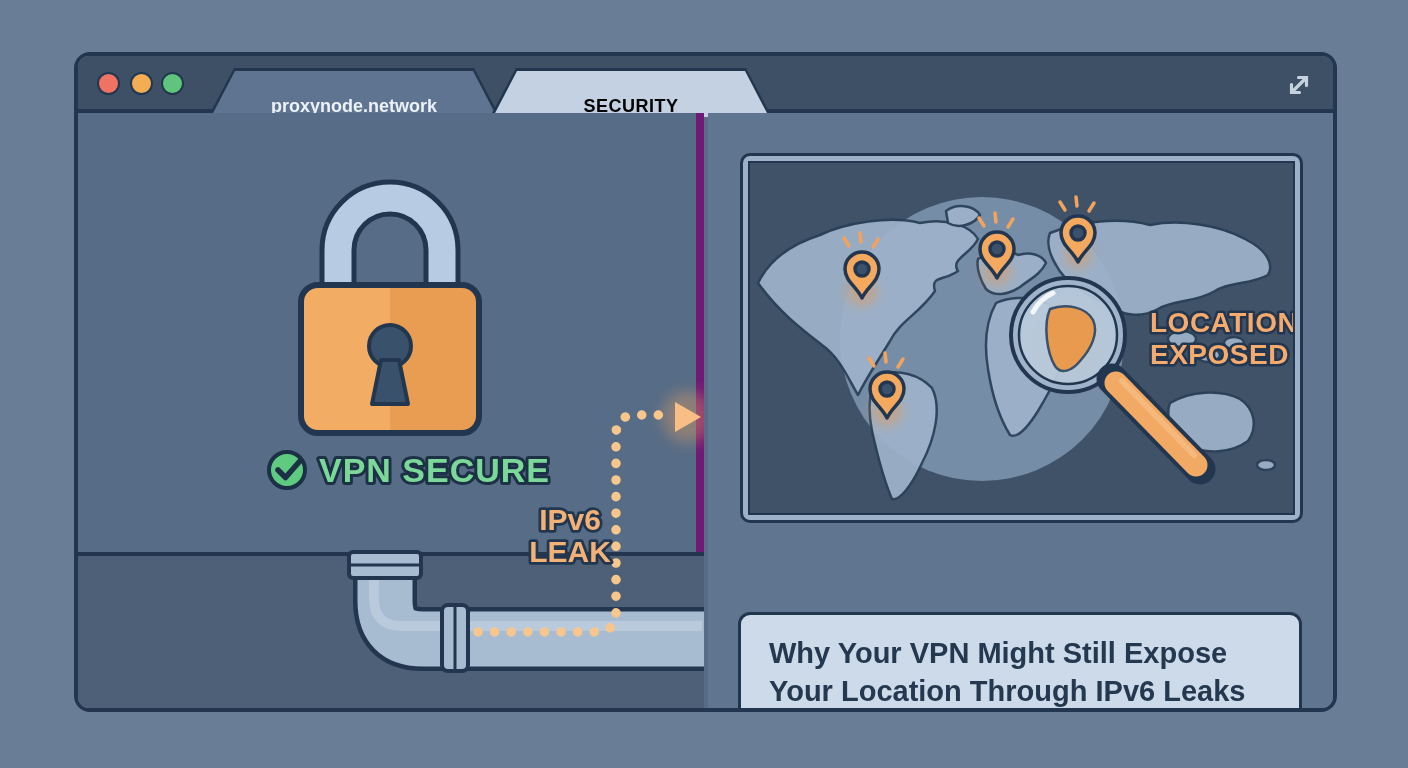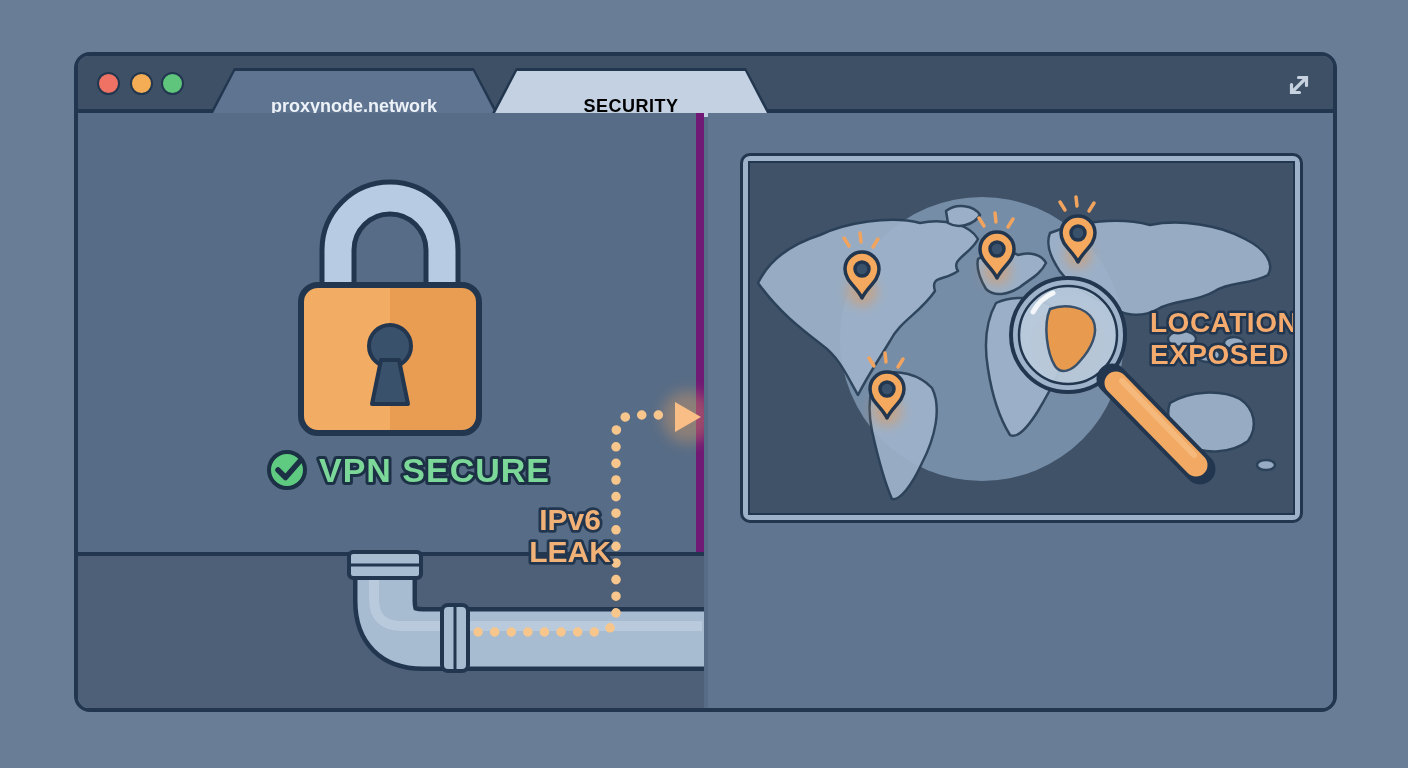--- a/index.html
+++ b/index.html
@@ -212,17 +212,21 @@
               </g>
 
               <g>
                 <text x="400" y="169" font-size="28" font-weight="bold" letter-spacing="0.5" fill="#F5AB6E" stroke="#22374F" stroke-width="5" paint-order="stroke" stroke-linejoin="round">LOCATION</text>
                 <text x="400" y="201" font-size="28" font-weight="bold" letter-spacing="0.5" fill="#F5AB6E" stroke="#22374F" stroke-width="5" paint-order="stroke" stroke-linejoin="round">EXPOSED</text>
               </g>
             </svg>
           </div>
         </div>
 
+        <div class="headline-card">
+          <div class="hl">Why Your VPN Might Still Expose</div>
+          <div class="hl">Your Location Through IPv6 Leaks</div>
+        </div>
       </div>
 
     </div>
   </div>
 </div>
 
 </body></html>

